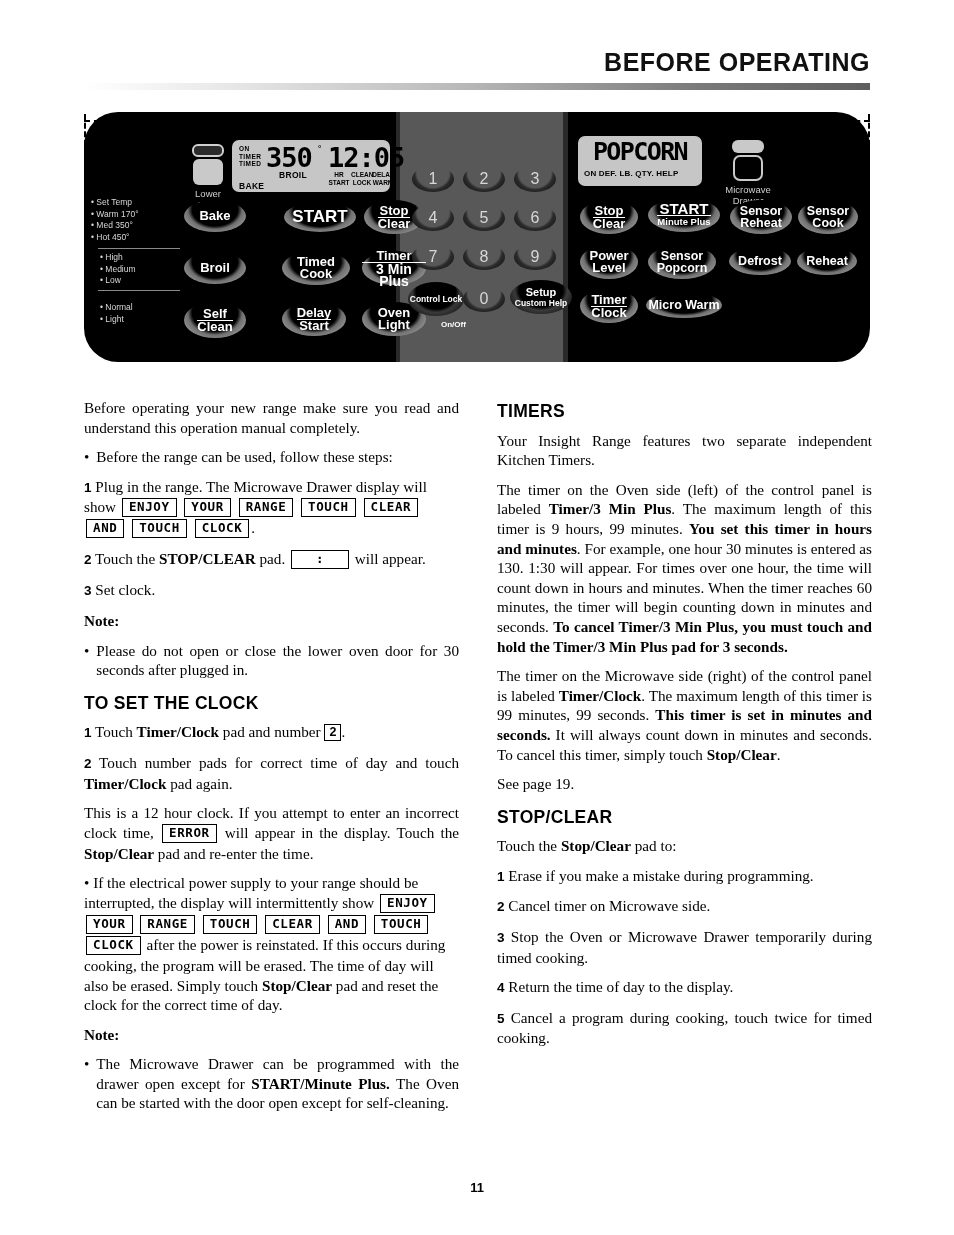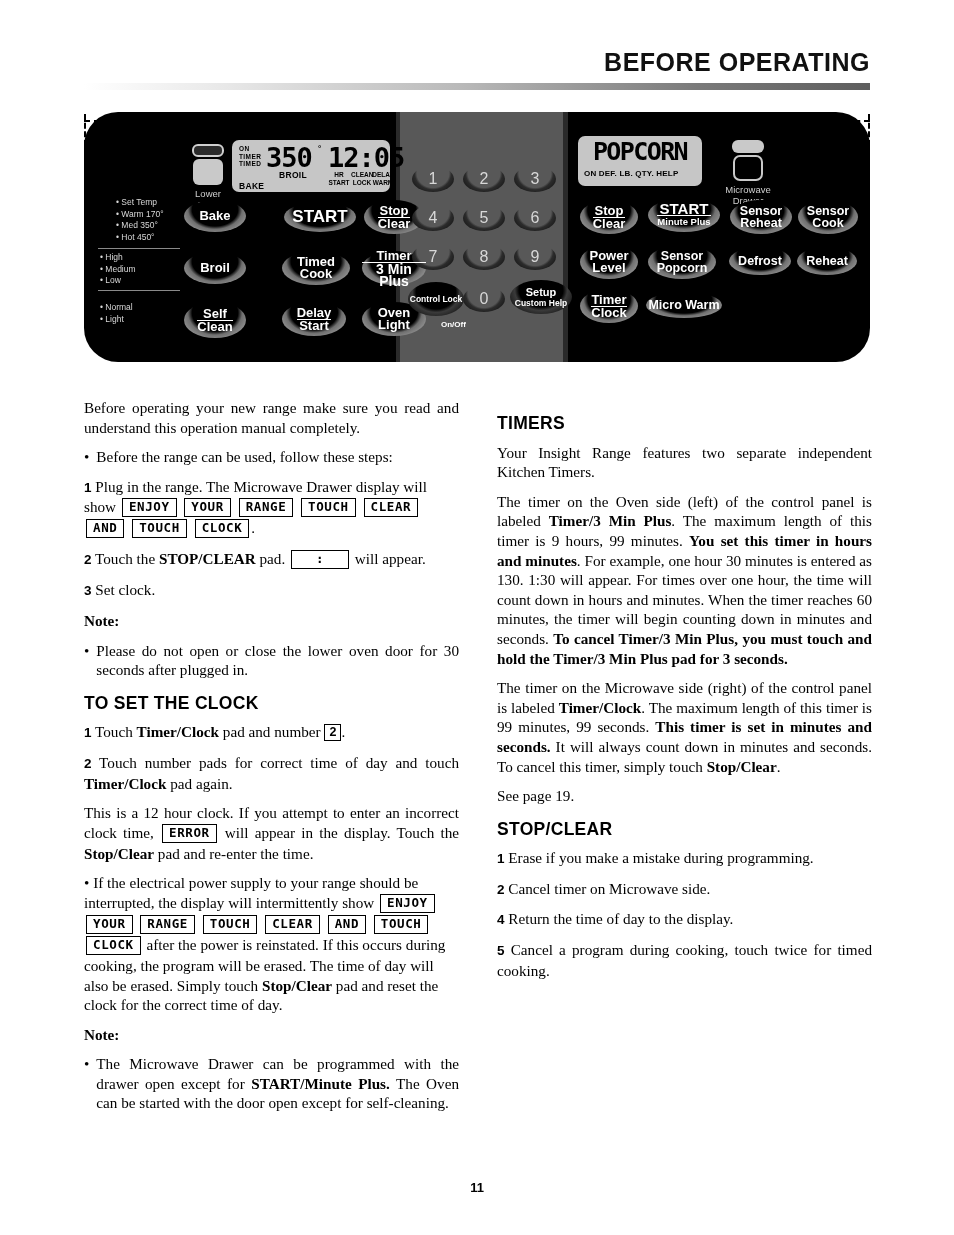--- a/index.html
+++ b/index.html
@@ -156,21 +156,21 @@
   
   .col{position:absolute;top:398px;width:375px;font-size:15.2px;line-height:19.6px;}
   .col-l{left:84px;}
   .col-r{left:497px;}
   .col p{margin:0 0 10px 0;text-align:justify;}
   .col p.nj{text-align:left;}
   .sec-h{
     font-family:"Liberation Sans", sans-serif;font-weight:bold;
     font-size:17.5px;letter-spacing:0.3px;margin:14px 0 9px 0;
   }
-  .sec-h.first{margin-top:16px;}
+  .sec-h.first{margin-top:4px;}
   .num{font-family:"Liberation Sans", sans-serif;font-weight:bold;font-size:13.5px;}
   b{font-weight:bold;}
   .bullet-p{display:flex;gap:7px;margin:0 0 10px 0;}
   .bullet-p .bl{flex:0 0 auto;}
   .bullet-p .bt{flex:1 1 auto;text-align:justify;}
   .lcdbox{
     display:inline-block;border:1.6px solid #000;padding:0px 6px 1px;
     font-family:"DejaVu Sans Mono", monospace;font-weight:bold;font-size:12.5px;
     letter-spacing:0.6px;line-height:16px;vertical-align:1px;margin:1px 2px;
   }
@@ -242,21 +242,21 @@
           <span>HR</span><br><span>START</span>
         </div>
         <div class="c2">
           <span>CLEAN</span><br><span>LOCK</span>
         </div>
         <div class="c3">
           <span>DELAY</span><br><span>WARM</span>
         </div>
       </div>
 
-      <div class="optlist" style="left:32px;top:85px;">
+      <div class="optlist" style="left:7px;top:85px;">
         <div>• Set Temp</div>
         <div>• Warm 170°</div>
         <div>• Med 350°</div>
         <div>• Hot 450°</div>
       </div>
       <div class="hr-thin" style="left:14px;top:136px;width:82px;"></div>
       <div class="optlist" style="left:16px;top:140px;">
         <div>• High</div>
         <div>• Medium</div>
         <div>• Low</div>
@@ -518,30 +518,37 @@
     </p>
 
     <p>
       <span>The timer on the Microwave side (right) of the control panel is labeled </span><b>Timer/Clock</b><span>.  The maximum length of this timer is 99 minutes, 99 seconds. </span><b>This timer is set in minutes and seconds.</b><span>  It will always count down in minutes and seconds. To cancel this timer, simply touch </span><b>Stop/Clear</b><span>.</span>
     </p>
 
     <p class="nj">See page 19.</p>
 
     <div class="sec-h">STOP/CLEAR</div>
 
+    <p class="nj">
+      <span>Touch the </span><b>Stop/Clear</b><span> pad to:</span>
+    </p>
 
     <p>
       <span class="num">1</span>
       <span>Erase if you make a mistake during programming.</span>
     </p>
     <p>
       <span class="num">2</span>
       <span>Cancel timer on Microwave side.</span>
     </p>
     <p>
+      <span class="num">3</span>
+      <span>Stop the Oven or Microwave Drawer temporarily during timed cooking.</span>
+    </p>
+    <p>
       <span class="num">4</span>
       <span>Return the time of day to the display.</span>
     </p>
     <p>
       <span class="num">5</span>
       <span>Cancel a program during cooking, touch twice for timed cooking.</span>
     </p>
   </div>
 
   <div class="pageno">11</div>

